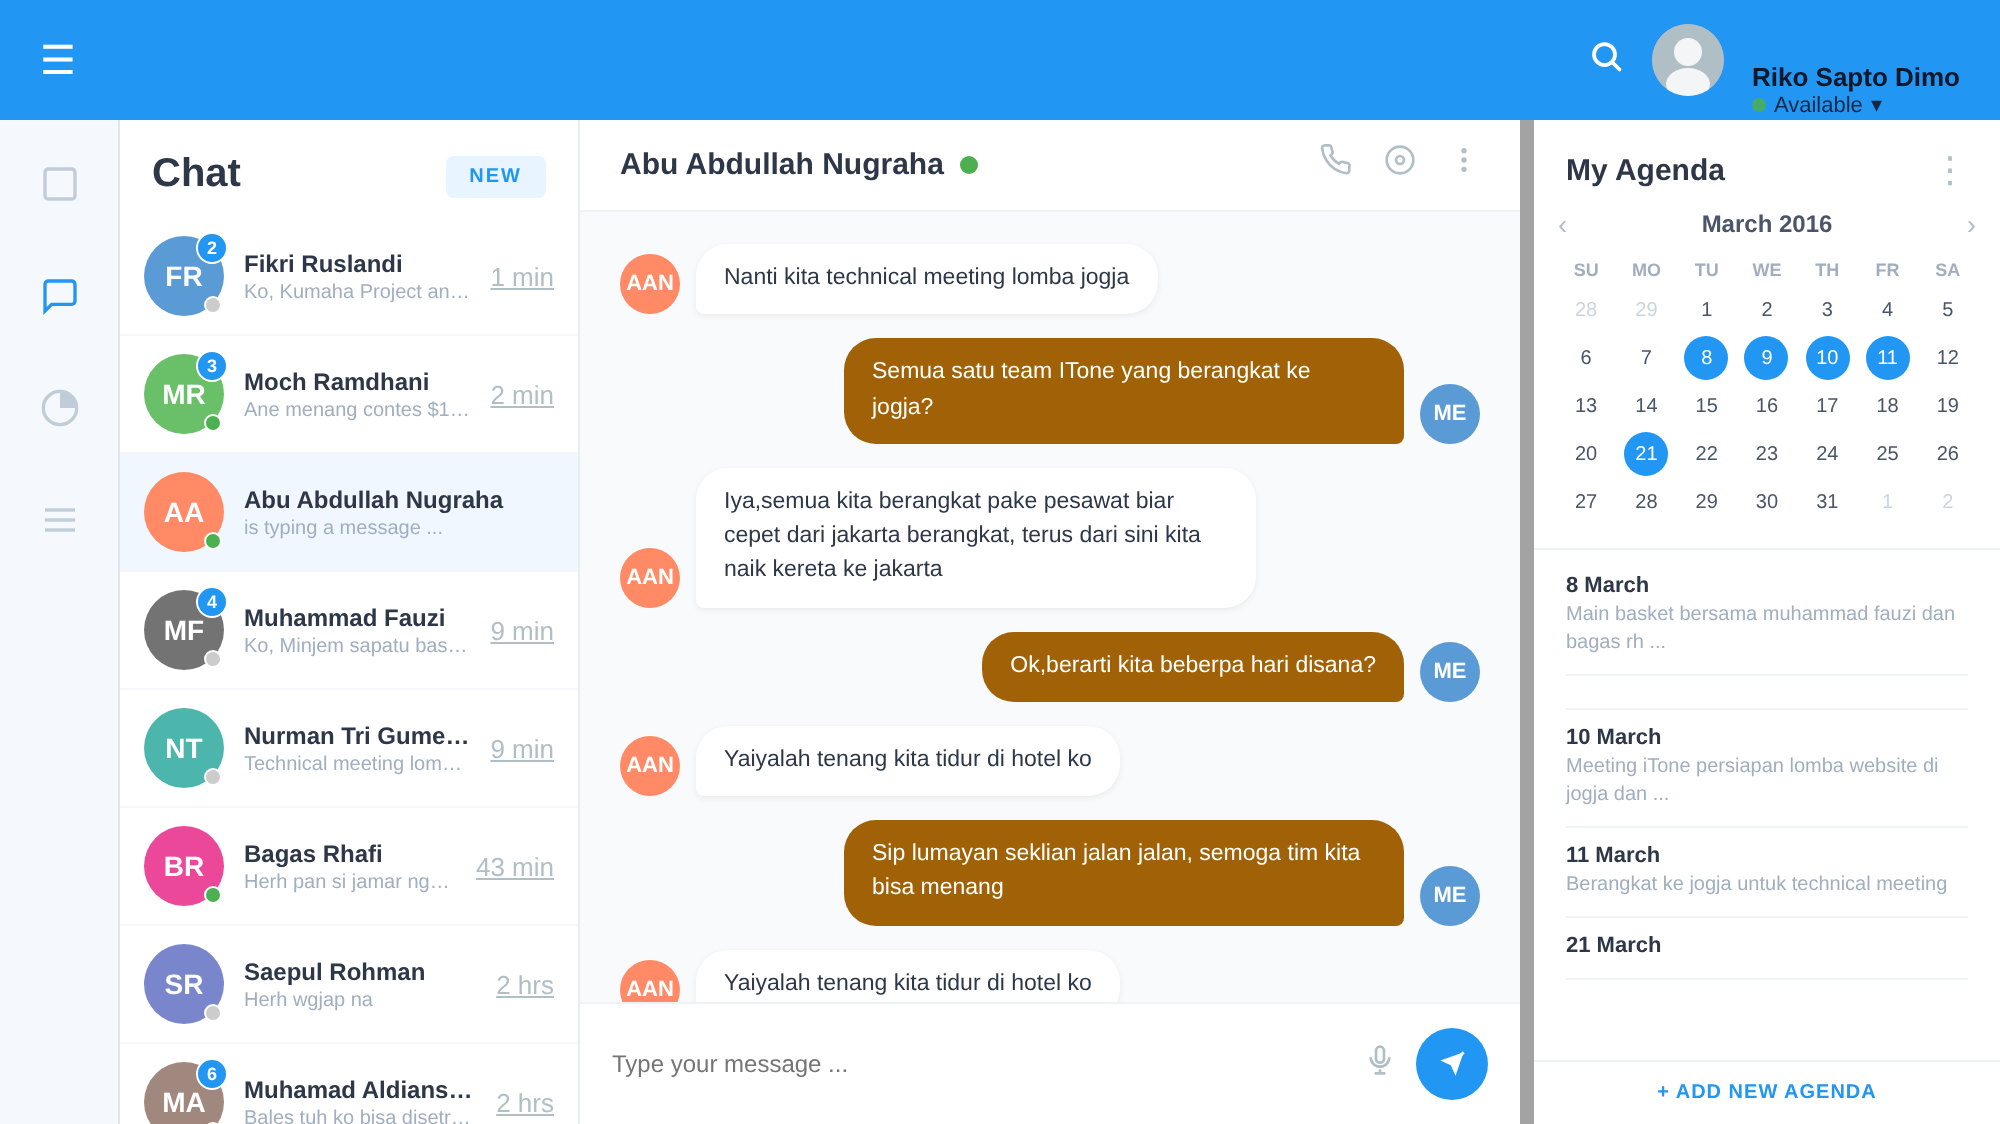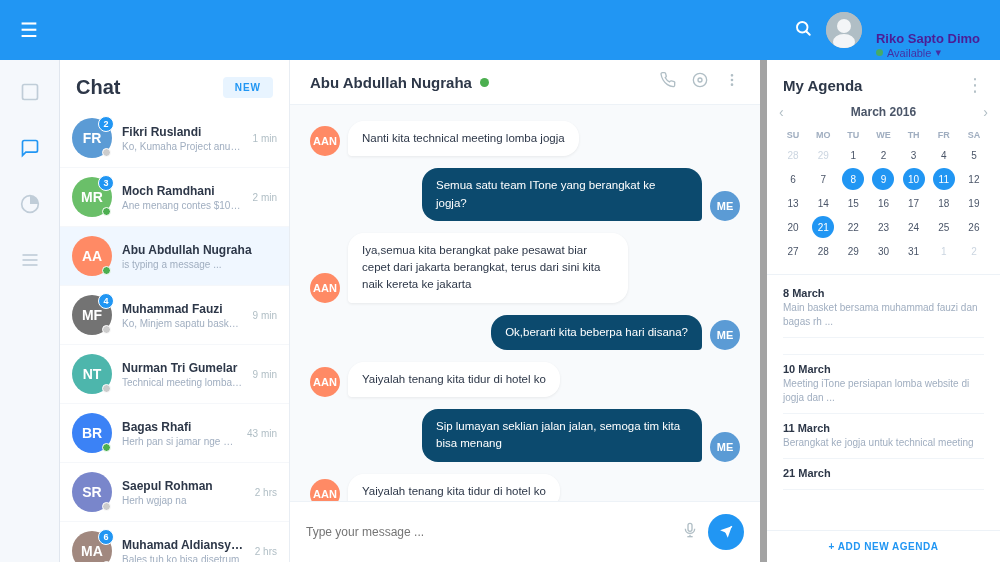--- a/index.html
+++ b/index.html
@@ -6,65 +6,65 @@
     body { font-family: 'Segoe UI', Arial, sans-serif; background: #e8edf3; width: 1000px; height: 562px; overflow: hidden; }
 
     
     .header { background: #2196F3; height: 60px; display: flex; align-items: center; padding: 0 20px; justify-content: space-between; }
     .header-left { display: flex; align-items: center; gap: 14px; }
     .hamburger { color: white; font-size: 20px; cursor: pointer; }
     .header-right { display: flex; align-items: center; gap: 14px; }
     .search-icon-header { color: white; font-size: 18px; cursor: pointer; }
     .user-avatar-header { width: 36px; height: 36px; border-radius: 50%; background: #bbb; overflow: hidden; display: flex; align-items: center; justify-content: center; }
     .user-avatar-header svg { width: 36px; height: 36px; }
-    .user-info { color: #4c1d95; margin-top: 30px; }
+    .user-info { color: #0f172a; margin-top: 30px; }
     .user-name { font-size: 13px; font-weight: 600; }
     .user-status { font-size: 11px; opacity: 0.85; display: flex; align-items: center; gap: 4px; }
     .status-dot-header { width: 7px; height: 7px; border-radius: 50%; background: #4CAF50; display: inline-block; }
 
     
     .main { display: flex; height: calc(562px - 60px); }
 
     
     .sidebar { width: 60px; background: #f5f8fc; display: flex; flex-direction: column; align-items: center; padding-top: 14px; gap: 20px; border-right: 1px solid #e0e6ee; }
     .sidebar-icon { width: 36px; height: 36px; display: flex; align-items: center; justify-content: center; color: #a0aec0; cursor: pointer; border-radius: 8px; }
     .sidebar-icon.active { color: #2196F3; }
 
     
     .chat-list { width: 230px; background: white; display: flex; flex-direction: column; border-right: 1px solid #e8edf3; }
-    .chat-list-header { padding: 16px 16px 10px; display: flex; align-items: center; justify-content: space-between; }
+    .chat-list-header { padding: 16px 16px 10px; display: flex; align-items: flex-end; justify-content: space-between; }
     .chat-title { font-size: 20px; font-weight: 700; color: #2d3748; }
     .new-btn { background: #e8f4ff; color: #2196F3; border: none; font-size: 10px; font-weight: 700; padding: 5px 12px; border-radius: 4px; cursor: pointer; letter-spacing: 1px; }
     .chat-items { overflow-y: auto; flex: 1; }
     .chat-item { display: flex; align-items: center; padding: 9px 12px; gap: 10px; cursor: pointer; border-bottom: 1px solid #f5f7fa; }
     .chat-item.active { background: #f0f7ff; }
     .avatar-wrap { position: relative; flex-shrink: 0; }
     .avatar { width: 40px; height: 40px; border-radius: 50%; background: #c5d5e8; display: flex; align-items: center; justify-content: center; font-size: 14px; font-weight: 600; color: white; overflow: hidden; }
     .avatar-badge { position: absolute; top: -2px; right: -2px; width: 16px; height: 16px; border-radius: 50%; background: #2196F3; color: white; font-size: 9px; font-weight: 700; display: flex; align-items: center; justify-content: center; border: 1px solid white; }
     .online-dot { position: absolute; bottom: 1px; right: 1px; width: 9px; height: 9px; border-radius: 50%; background: #4CAF50; border: 1.5px solid white; }
     .offline-dot { position: absolute; bottom: 1px; right: 1px; width: 9px; height: 9px; border-radius: 50%; background: #ccc; border: 1.5px solid white; }
     .chat-info { flex: 1; min-width: 0; }
     .chat-name { font-size: 12px; font-weight: 600; color: #2d3748; white-space: nowrap; overflow: hidden; text-overflow: ellipsis; }
     .chat-preview { font-size: 10px; color: #a0aec0; white-space: nowrap; overflow: hidden; text-overflow: ellipsis; margin-top: 2px; }
-    .chat-time { font-size: 10px; color: #b0bec5; flex-shrink: 0; }
+    .chat-time { font-size: 13px; color: #b0bec5; flex-shrink: 0; text-decoration: underline; }
 
     
     .chat-main { flex: 1; display: flex; flex-direction: column; background: #f8fafc; }
     .chat-header { background: white; padding: 12px 20px; display: flex; align-items: center; justify-content: space-between; border-bottom: 1px solid #edf2f7; }
     .chat-header-name { font-size: 15px; font-weight: 700; color: #2d3748; display: flex; align-items: center; gap: 8px; }
     .online-indicator { width: 9px; height: 9px; border-radius: 50%; background: #4CAF50; display: inline-block; }
     .chat-header-actions { display: flex; gap: 16px; color: #b0bec5; }
     .chat-header-actions span { cursor: pointer; font-size: 16px; }
     .messages { flex: 1; overflow-y: auto; padding: 16px 20px; display: flex; flex-direction: column; gap: 12px; }
     .msg-row { display: flex; align-items: flex-end; gap: 8px; }
     .msg-row.right { flex-direction: row-reverse; }
     .msg-avatar { width: 30px; height: 30px; border-radius: 50%; background: #c5d5e8; flex-shrink: 0; display: flex; align-items: center; justify-content: center; font-size: 11px; font-weight: 600; color: white; }
     .bubble { max-width: 280px; padding: 9px 14px; border-radius: 16px; font-size: 11.5px; line-height: 1.5; }
     .bubble.left { background: white; color: #2d3748; border-bottom-left-radius: 4px; box-shadow: 0 1px 3px rgba(0,0,0,0.07); }
-    .bubble.right { background: #0c4a6e; color: white; border-bottom-right-radius: 4px; }
+    .bubble.right { background: #a16207; color: white; border-bottom-right-radius: 4px; }
     .chat-input-area { background: white; padding: 12px 16px; display: flex; align-items: center; gap: 10px; border-top: 1px solid #edf2f7; }
     .chat-input { flex: 1; border: none; outline: none; font-size: 12px; color: #718096; background: transparent; }
     .mic-icon { color: #b0bec5; font-size: 16px; cursor: pointer; }
     .send-btn { width: 36px; height: 36px; background: #2196F3; border-radius: 50%; display: flex; align-items: center; justify-content: center; cursor: pointer; border: none; color: white; font-size: 14px; }
 
     
     .agenda { width: 240px; background: white; display: flex; flex-direction: column; border-left: 7px solid #a3a3a3; }
     .agenda-header { padding: 14px 16px 8px; display: flex; align-items: center; justify-content: space-between; }
     .agenda-title { font-size: 15px; font-weight: 700; color: #2d3748; }
     .agenda-more { color: #b0bec5; cursor: pointer; font-size: 18px; }
@@ -84,21 +84,21 @@
     .agenda-date { font-size: 11px; font-weight: 700; color: #2d3748; margin-bottom: 2px; }
     .agenda-desc { font-size: 10px; color: #a0aec0; line-height: 1.4; }
     .add-agenda { padding: 10px 16px; text-align: center; color: #2196F3; font-size: 10px; font-weight: 700; cursor: pointer; border-top: 1px solid #edf2f7; letter-spacing: 0.5px; }
 
     
     .av-blue { background: #5b9bd5; }
     .av-green { background: #6abf69; }
     .av-orange { background: #ff8a65; }
     .av-purple { background: #737373; }
     .av-teal { background: #4db6ac; }
-    .av-pink { background: #3b82f6; }
+    .av-pink { background: #ec4899; }
     .av-indigo { background: #7986cb; }
     .av-brown { background: #a1887f; }
   </style>
 </head>
 <body>
 
 <div class="header">
   <div class="header-left">
     <span class="hamburger">☰</span>
   </div>

